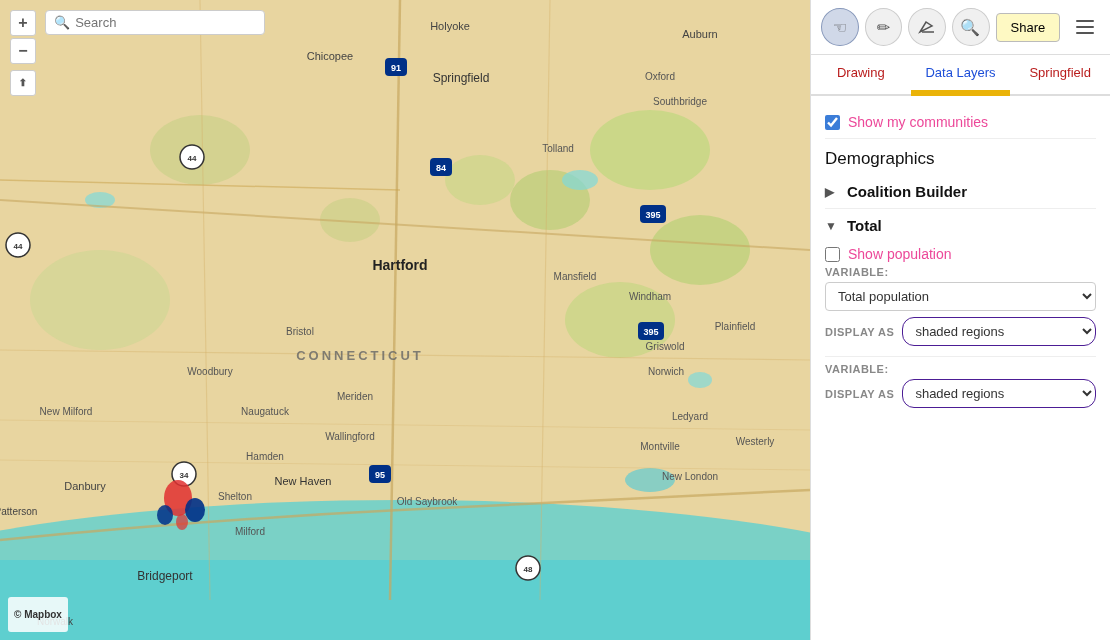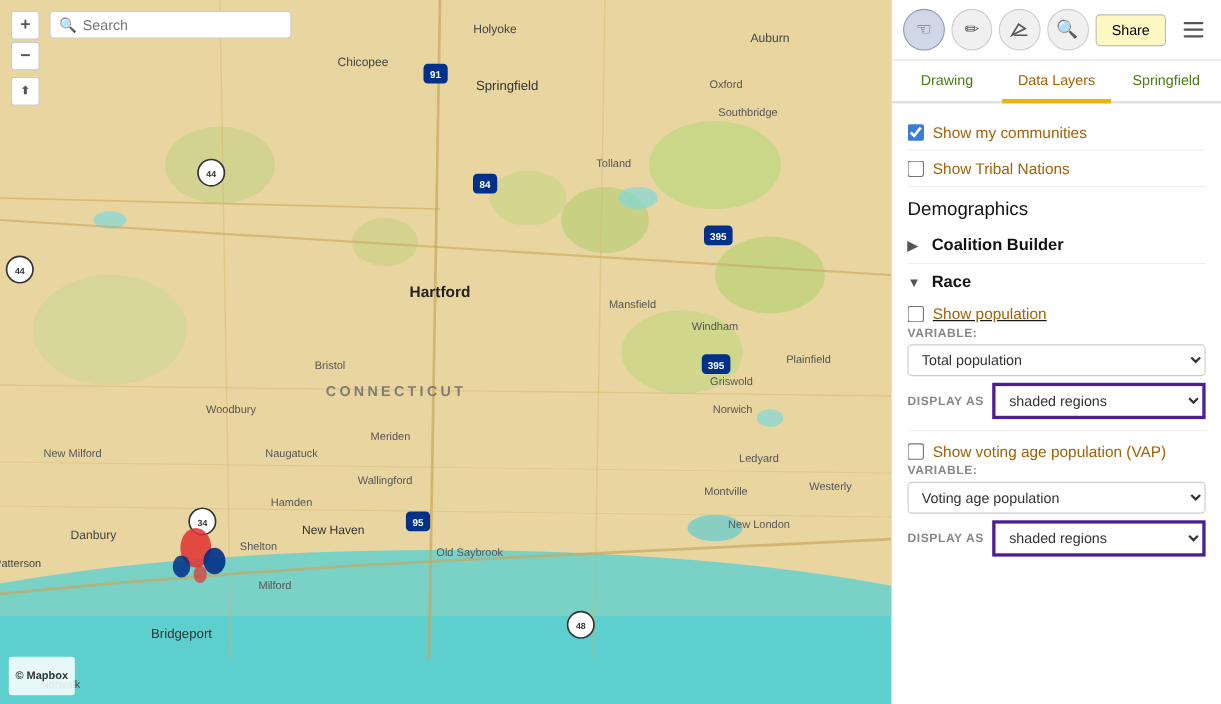--- a/index.html
+++ b/index.html
@@ -161,27 +161,27 @@
     .tabs {
       display: flex;
       border-bottom: 2px solid #ddd;
     }
     .tab {
       flex: 1;
       text-align: center;
       padding: 10px 4px;
       font-size: 13px;
       cursor: pointer;
-      color: #4d7c0f;
+      color: #b91c1c;
       border-bottom: 2px solid transparent;
       margin-bottom: -2px;
     }
     .tab.active {
-      color: #a16207;
-      border-bottom: 4px solid #eab308;
+      color: #1d4ed8;
+      border-bottom: 6px solid #eab308;
       font-weight: 500;
     }
 
     
     .panel-scroll {
       flex: 1;
       overflow-y: auto;
       padding: 10px 14px;
     }
 
@@ -197,21 +197,21 @@
       border-bottom: none;
     }
     .checkbox-row input[type=checkbox] {
       width: 15px;
       height: 15px;
       cursor: pointer;
       accent-color: #3b7dd8;
     }
     .checkbox-label {
       font-size: 14px;
-      color: #a16207;
+      color: #ec4899;
     }
 
     
     .section-header {
       font-size: 17px;
       font-weight: 400;
       color: #111;
       padding: 10px 0 6px 0;
     }
 
@@ -289,22 +289,22 @@
       font-size: 11px;
       font-weight: 600;
       color: #888;
       text-transform: uppercase;
       letter-spacing: 0.5px;
       white-space: nowrap;
     }
     .display-as-row select {
       flex: 1;
       padding: 5px 8px;
-      border: 3px solid #4c1d95;
-      border-radius: 0;
+      border: 1px solid #4c1d95;
+      border-radius: 12px;
       font-size: 13px;
       color: #333;
       background: white;
       cursor: pointer;
     }
 
     .divider {
       height: 1px;
       background: #eee;
       margin: 6px 0;
@@ -464,41 +464,37 @@
   </div>
 
   <div class="panel-scroll">
 
     <div class="checkbox-row">
       <input type="checkbox" checked="" id="cb-communities" style="">
       <label class="checkbox-label" for="cb-communities">Show my communities</label>
     </div>
 
 
-    <div class="checkbox-row">
-      <input type="checkbox" id="cb-tribal" style="">
-      <label class="checkbox-label" for="cb-tribal">Show Tribal Nations</label>
-    </div>
 
     <div class="section-header">Demographics</div>
 
     <div class="collapsible">
       <div class="collapsible-header">
         <span class="arrow">▶</span>
         <span>Coalition Builder</span>
       </div>
     </div>
 
     <div class="sub-section">
       <div class="sub-section-header">
         <span class="arrow">▼</span>
-        <span>Race</span>
+        <span>Total</span>
       </div>
 
-      <div class="checkbox-row" style="border-bottom:none; padding-top:4px; padding-bottom:4px;text-decoration:underline;">
+      <div class="checkbox-row" style="border-bottom:none; padding-top:4px; padding-bottom:4px;">
         <input type="checkbox" id="cb-pop" style="">
         <label class="checkbox-label" for="cb-pop">Show population</label>
       </div>
 
       <div class="field-label">VARIABLE:</div>
       <div class="select-row">
         <select>
           <option>Total population</option>
           <option>White alone</option>
           <option>Black alone</option>
@@ -510,34 +506,22 @@
       <div class="display-as-row">
         <span class="display-as-label">DISPLAY AS</span>
         <select>
           <option>shaded regions</option>
           <option>bubbles</option>
         </select>
       </div>
 
       <div class="divider"></div>
 
-      <div class="checkbox-row" style="border-bottom:none; padding-top:4px; padding-bottom:4px;">
-        <input type="checkbox" id="cb-vap" style="">
-        <label class="checkbox-label" for="cb-vap">Show voting age population (VAP)</label>
-      </div>
 
       <div class="field-label">VARIABLE:</div>
-      <div class="select-row">
-        <select>
-          <option>Voting age population</option>
-          <option>White VAP</option>
-          <option>Black VAP</option>
-          <option>Hispanic VAP</option>
-        </select>
-      </div>
 
       <div class="display-as-row">
         <span class="display-as-label">DISPLAY AS</span>
         <select>
           <option>shaded regions</option>
           <option>bubbles</option>
         </select>
       </div>
 
     </div>

